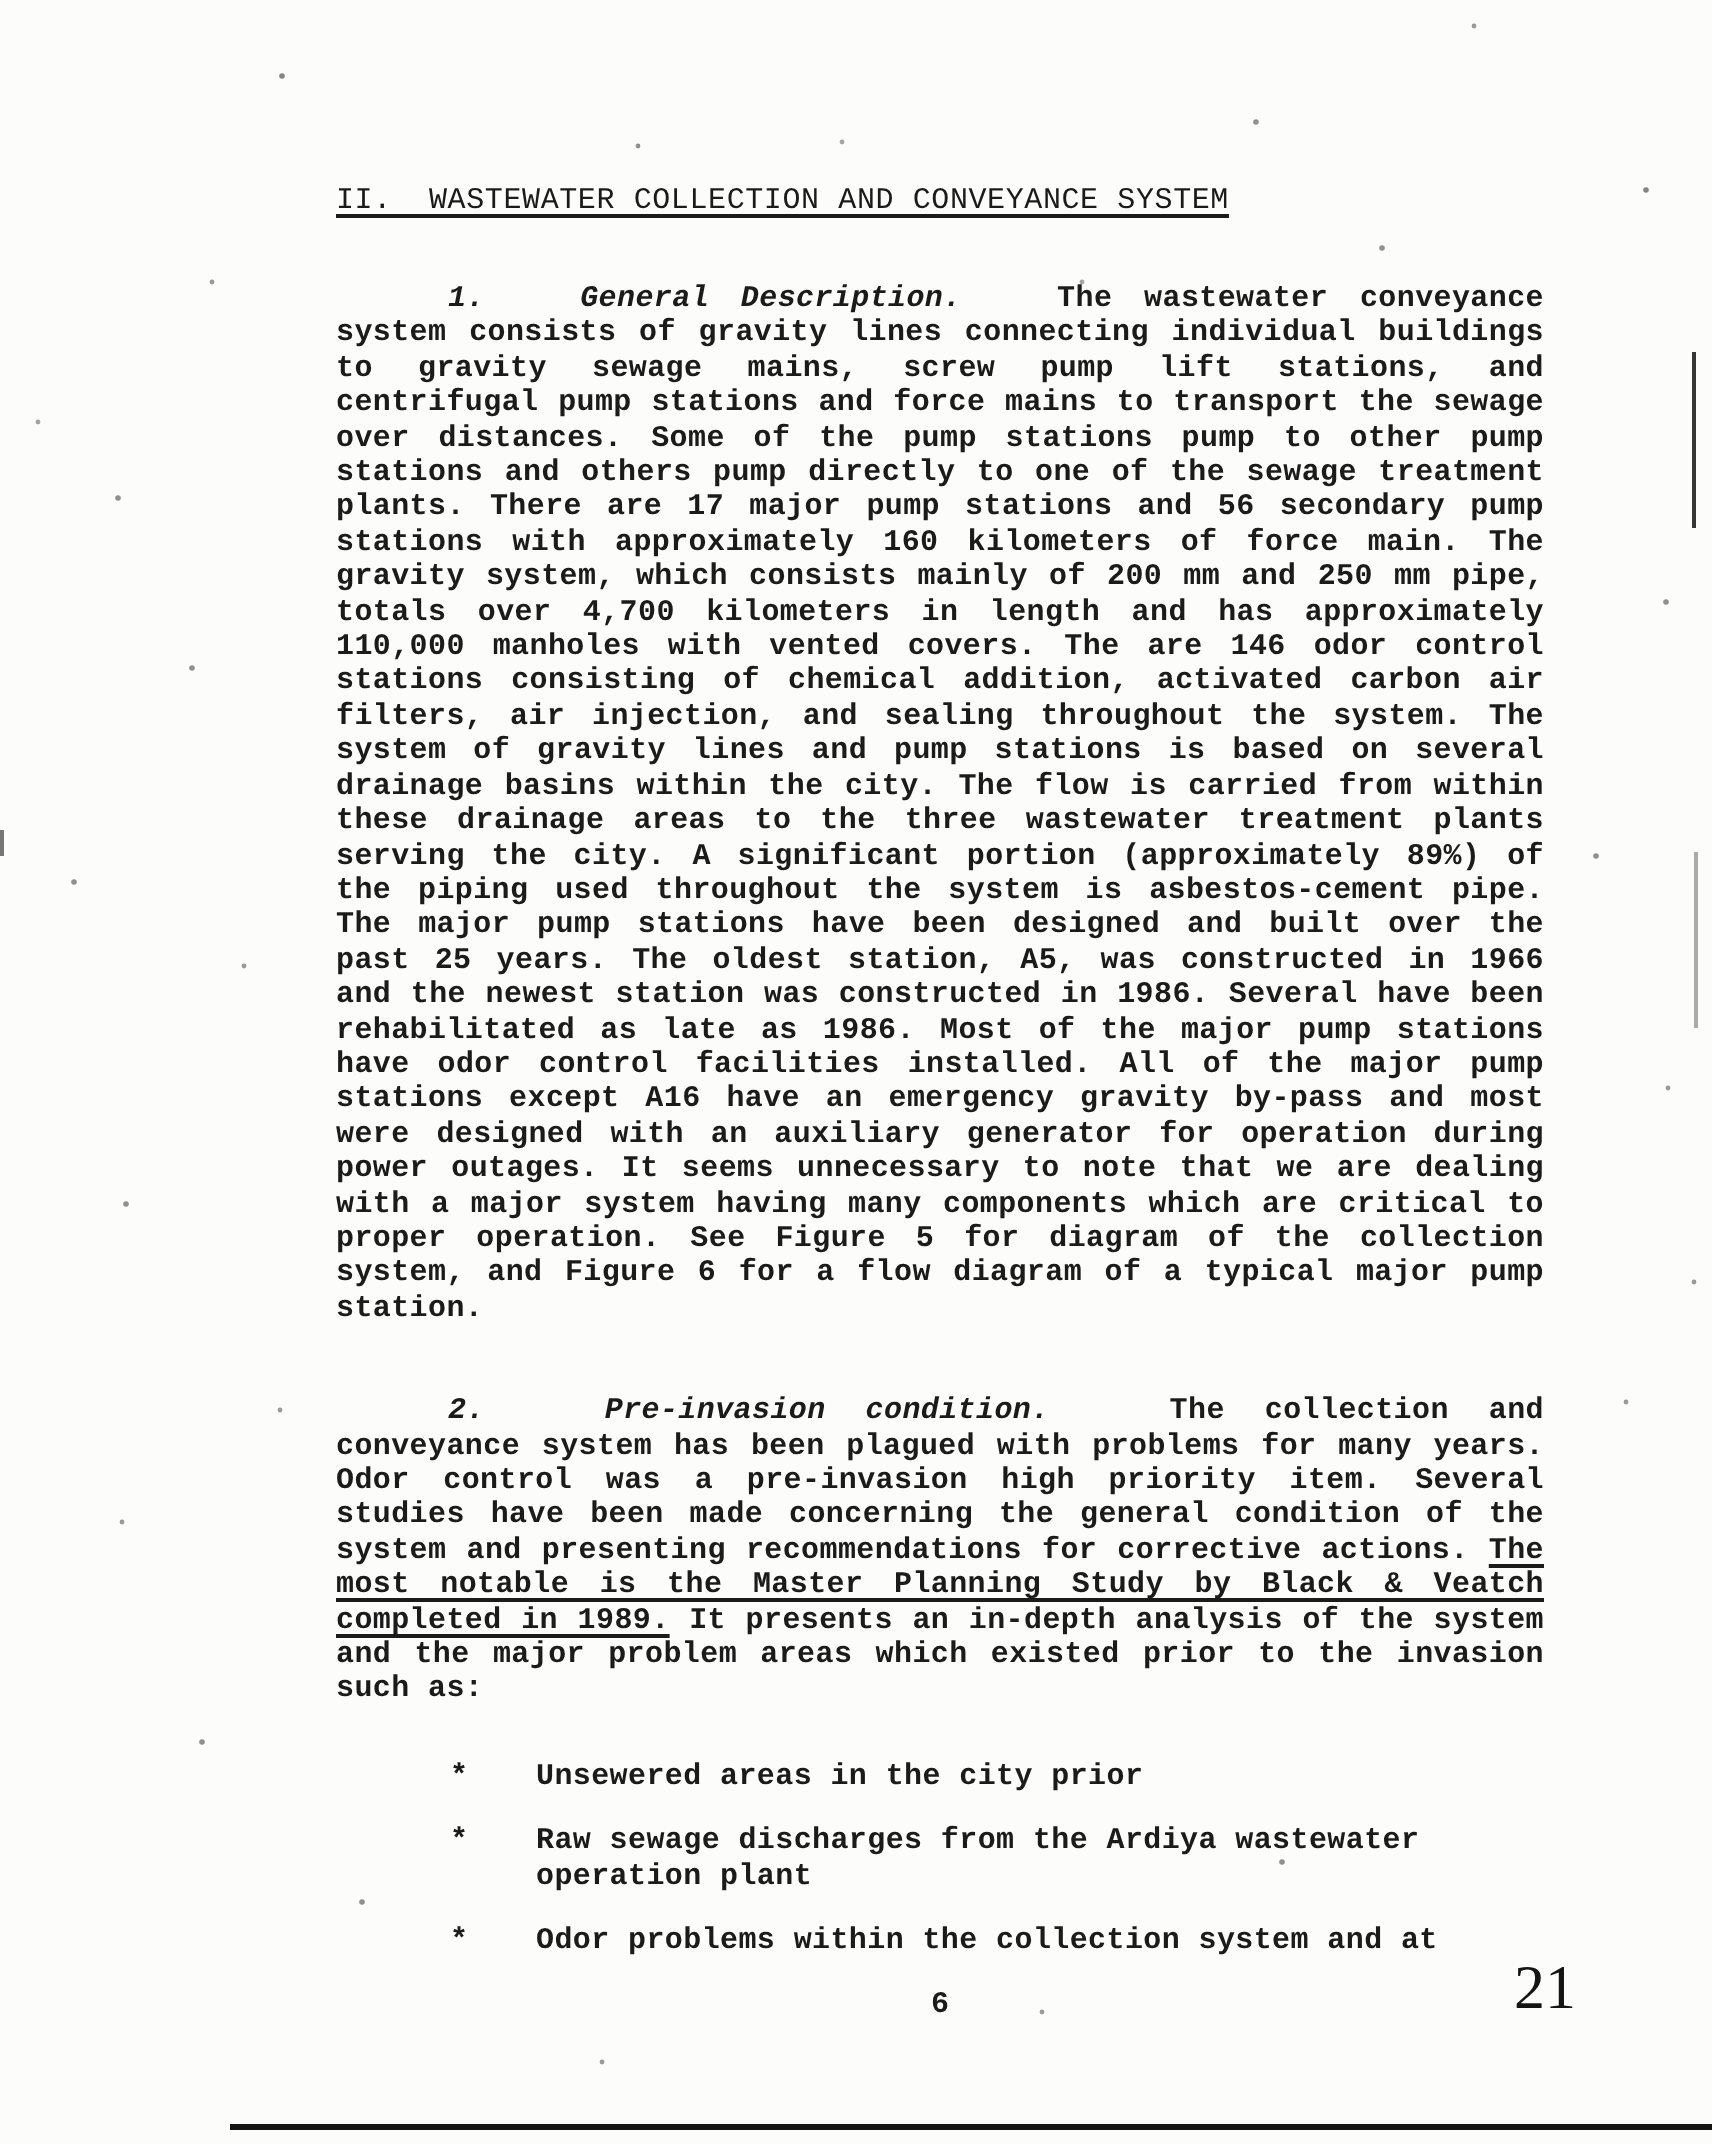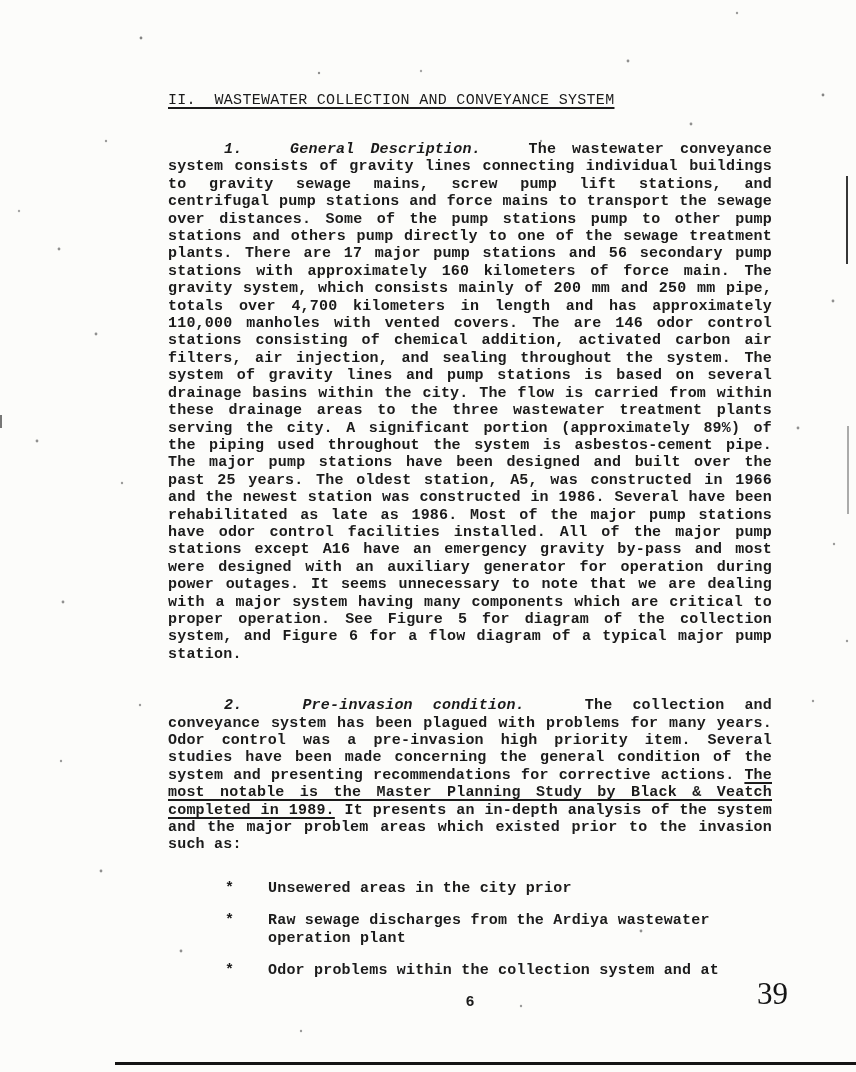--- a/index.html
+++ b/index.html
@@ -180,18 +180,18 @@
     <li class="bullet">
       <span class="marker">*</span>
       <span class="btext">Odor problems within the collection system and at</span>
     </li>
   </ul>
 
   <div class="pagenum">6</div>
 
 </div>
 
-<div class="stamp">39</div>
+<div class="stamp">21</div>
 
 <div class="artifacts"></div>
 <div class="edge-right"></div>
 <div class="edge-bottom"></div>
 <div class="edge-left-tick"></div>
 
 </body></html>

